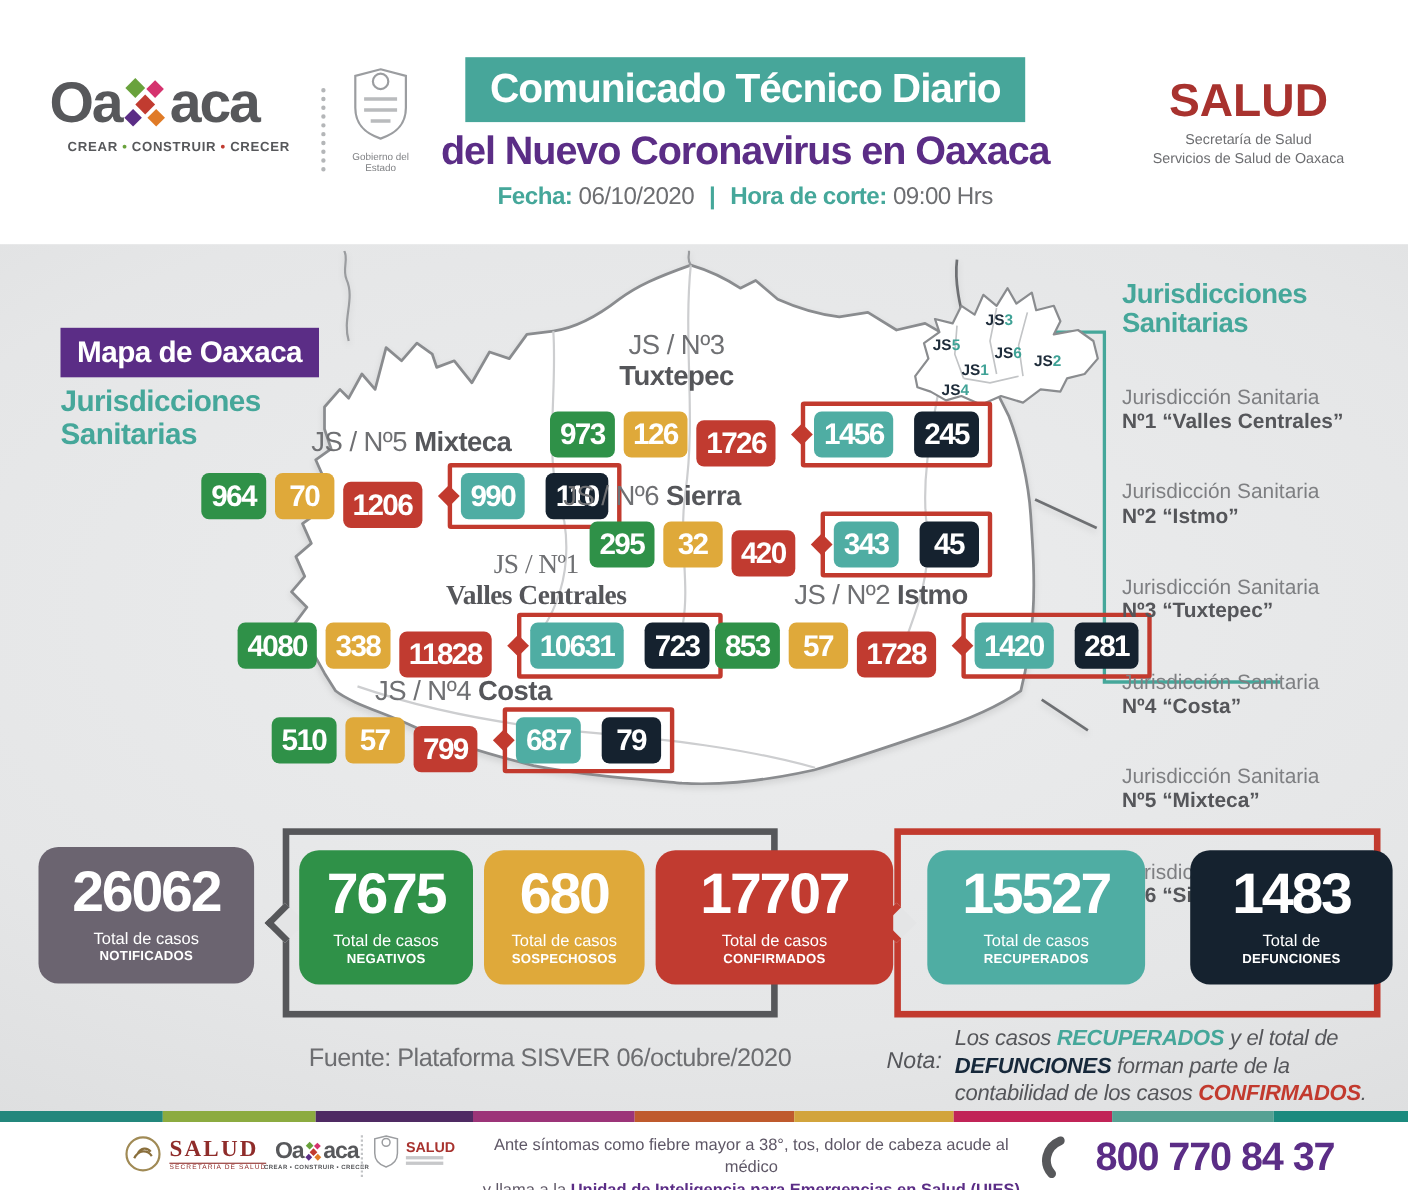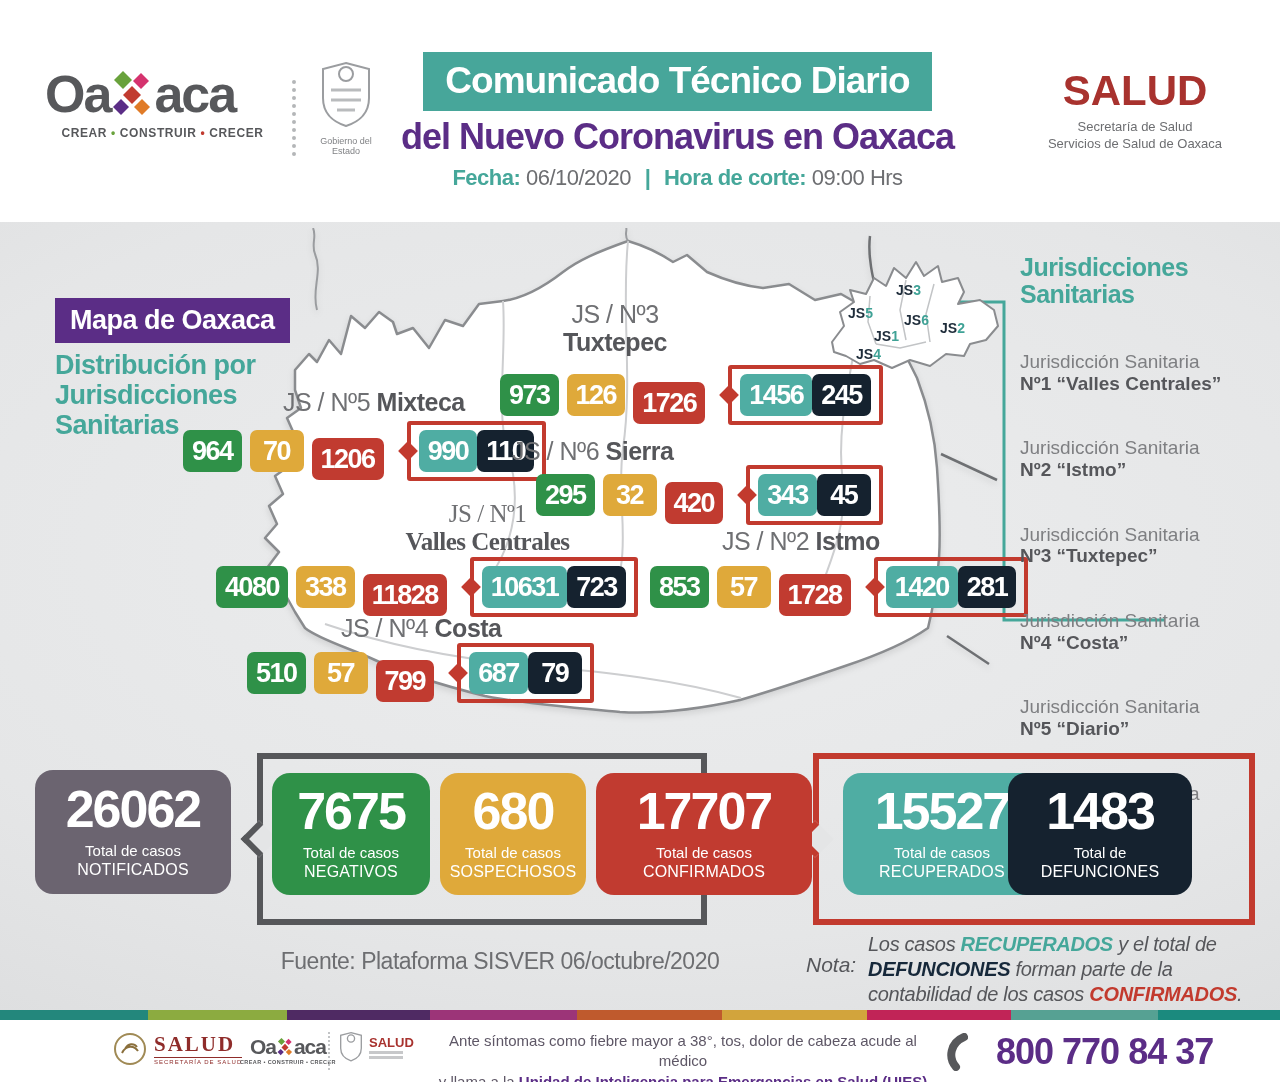--- a/index.html
+++ b/index.html
@@ -44,21 +44,21 @@
 
   .jur-label{position:absolute;font-size:25px;color:#6f7073;letter-spacing:-.5px;white-space:nowrap;}
   .jur-label b{color:#55565a;}
   .jur-label.two{text-align:center;white-space:normal;line-height:1.12;}
   .chip-row{position:absolute;display:flex;align-items:center;gap:8px;}
   .chip{display:inline-flex;align-items:center;justify-content:center;height:42px;
         min-width:36px;padding:0 9px;border-radius:7px;color:#fff;font-weight:bold;
         font-size:27px;letter-spacing:-1.5px;}
   .c-green{background:#2f9148;} .c-amber{background:#dfa93a;} .c-red{background:#c13b30;margin-top:16px;}
   .c-teal{background:#4fada3;} .c-navy{background:#15222f;}
-  .hl-box{position:relative;display:inline-flex;align-items:center;gap:0;
+  .hl-box{position:relative;display:inline-flex;align-items:center;gap:19px;
           border:4px solid #c23a2e;border-radius:3px;padding:5px 8px;margin-left:15px;}
   .hl-box::before{content:"";position:absolute;left:-10px;top:50%;width:14px;height:14px;
                   background:#c23a2e;transform:translateY(-50%) rotate(45deg);}
 
   .legend{position:absolute;left:1020px;top:32px;width:240px;}
   .legend-h{color:#45a79a;font-weight:bold;font-size:25px;line-height:1.08;letter-spacing:-.5px;}
   .legend-item{margin-top:13px;}
   .legend-item .l1{color:#7e7f82;font-size:19px;line-height:1.08;margin-top:44px;}
   .legend-item .l2{color:#55565a;font-size:19px;font-weight:bold;line-height:1.15;}
 
@@ -69,21 +69,21 @@
   .ob-gray{border:6px solid #56575a;}
   .ob-gray::before{border-left:6px solid #56575a;border-bottom:6px solid #56575a;}
   .ob-red{border:6px solid #c23a2e;}
   .ob-red::before{border-left:6px solid #c23a2e;border-bottom:6px solid #c23a2e;}
   .total-box{position:absolute;z-index:2;border-radius:18px;color:#fff;text-align:center;
              display:flex;flex-direction:column;align-items:center;justify-content:center;}
   .t-gray{background:#6b6470;justify-content:center;} .t-green{background:#2f9148;} .t-amber{background:#dfa93a;}
   .t-red{background:#c13b30;} .t-teal{background:#4fada3;} .t-navy{background:#15222f;}
   .total-value{font-size:52px;font-weight:bold;letter-spacing:-2px;line-height:.95;}
   .total-l1{font-size:15px;margin-top:9px;line-height:1.1;}
-  .total-l2{font-size:16px;font-weight:normal;letter-spacing:.2px;line-height:1.2;}
+  .total-l2{font-size:12px;font-weight:bold;letter-spacing:.2px;line-height:1.2;}
 
   .source{position:absolute;left:230px;top:726px;width:540px;text-align:center;
           font-size:23px;color:#6d6e71;letter-spacing:-.5px;}
   .note-label{position:absolute;left:806px;top:731px;font-size:21px;font-style:italic;color:#55565a;}
   .note-lines{position:absolute;left:868px;top:710px;width:400px;font-size:20px;
               font-style:italic;color:#55565a;line-height:25px;letter-spacing:-.3px;}
   .hl-teal{color:#45a79a;font-weight:bold;} .hl-navy{color:#16283a;font-weight:bold;}
   .hl-red{color:#c23a2e;font-weight:bold;}
 
   
@@ -220,21 +220,20 @@
       <span class="inset-label" style="left:30px;top:55px;"><span>JS</span><span class="n">5</span></span>
       <span class="inset-label" style="left:78px;top:32px;"><span>JS</span><span class="n">3</span></span>
       <span class="inset-label" style="left:56px;top:78px;"><span>JS</span><span class="n">1</span></span>
       <span class="inset-label" style="left:86px;top:62px;"><span>JS</span><span class="n">6</span></span>
       <span class="inset-label" style="left:122px;top:70px;"><span>JS</span><span class="n">2</span></span>
       <span class="inset-label" style="left:38px;top:96px;"><span>JS</span><span class="n">4</span></span>
     </div>
 
     <div class="map-title">Mapa de Oaxaca</div>
     <div class="map-dist">
-      <div>Distribución por</div>
       <div>Jurisdicciones</div>
       <div>Sanitarias</div>
     </div>
 
     <div class="jur-label two" style="left:535px;top:78px;width:160px;">
       <span>JS / Nº3</span><br>
       <b>Tuxtepec</b>
     </div>
     <div class="chip-row" style="left:500px;top:143px;">
       <span class="chip c-green">973</span>
@@ -328,21 +327,21 @@
       <div class="legend-item">
         <div class="l1">Jurisdicción Sanitaria</div>
         <div class="l2">Nº3 “Tuxtepec”</div>
       </div>
       <div class="legend-item">
         <div class="l1">Jurisdicción Sanitaria</div>
         <div class="l2">Nº4 “Costa”</div>
       </div>
       <div class="legend-item">
         <div class="l1">Jurisdicción Sanitaria</div>
-        <div class="l2">Nº5 “Diario”</div>
+        <div class="l2">Nº5 “Mixteca”</div>
       </div>
       <div class="legend-item">
         <div class="l1">Jurisdicción Sanitaria</div>
         <div class="l2">Nº6 “Sierra”</div>
       </div>
     </div>
 
     <div class="outline ob-gray" style="left:257px;top:531px;width:438px;height:160px;"></div>
     <div class="outline ob-red" style="left:813px;top:531px;width:430px;height:160px;"></div>
 
@@ -364,21 +363,21 @@
     <div class="total-box t-red" style="left:596px;top:551px;width:216px;height:122px;">
       <div class="total-value">17707</div>
       <div class="total-l1">Total de casos</div>
       <div class="total-l2">CONFIRMADOS</div>
     </div>
     <div class="total-box t-teal" style="left:843px;top:551px;width:198px;height:122px;">
       <div class="total-value">15527</div>
       <div class="total-l1">Total de casos</div>
       <div class="total-l2">RECUPERADOS</div>
     </div>
-    <div class="total-box t-navy" style="left:1008px;top:551px;width:184px;height:122px;">
+    <div class="total-box t-navy" style="left:1082px;top:551px;width:184px;height:122px;">
       <div class="total-value">1483</div>
       <div class="total-l1">Total de</div>
       <div class="total-l2">DEFUNCIONES</div>
     </div>
 
     <div class="source">Fuente: Plataforma SISVER 06/octubre/2020</div>
 
     <div class="note-label">Nota:</div>
     <div class="note-lines">
       <div><span>Los casos </span><span class="hl-teal">RECUPERADOS</span><span> y el total de</span></div>

